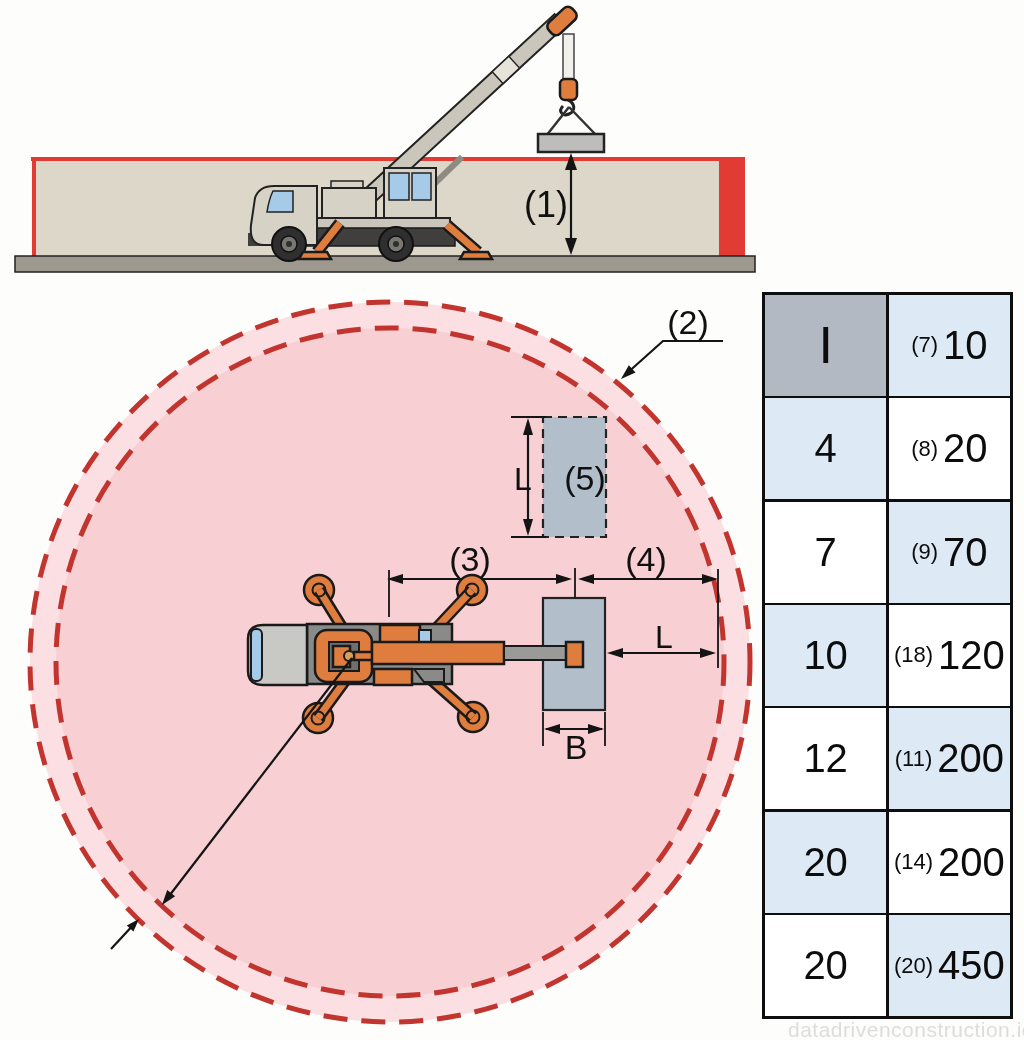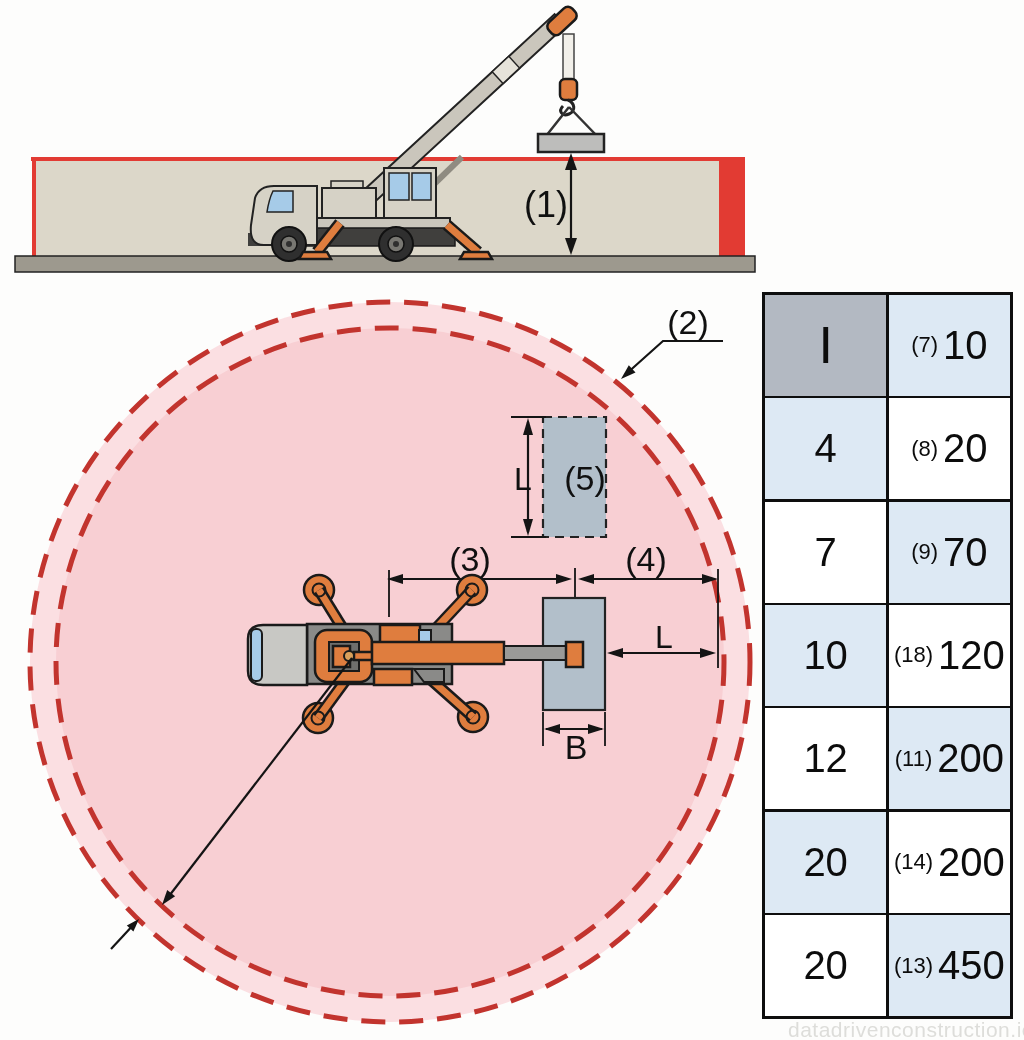--- a/index.html
+++ b/index.html
@@ -255,19 +255,19 @@
 
     <div class="cell">
       <span class="ref">(14)</span>
       <span class="val">200</span>
       </div>
     <div class="cell">
       <span class="val">20</span>
       </div>
 
     <div class="cell blue">
-      <span class="ref">(13)</span>
+      <span class="ref">(20)</span>
       <span class="val">450</span>
       </div>
   </div>
 
   <div class="watermark">datadrivenconstruction.io</div>
 </div>
 
 </body></html>

